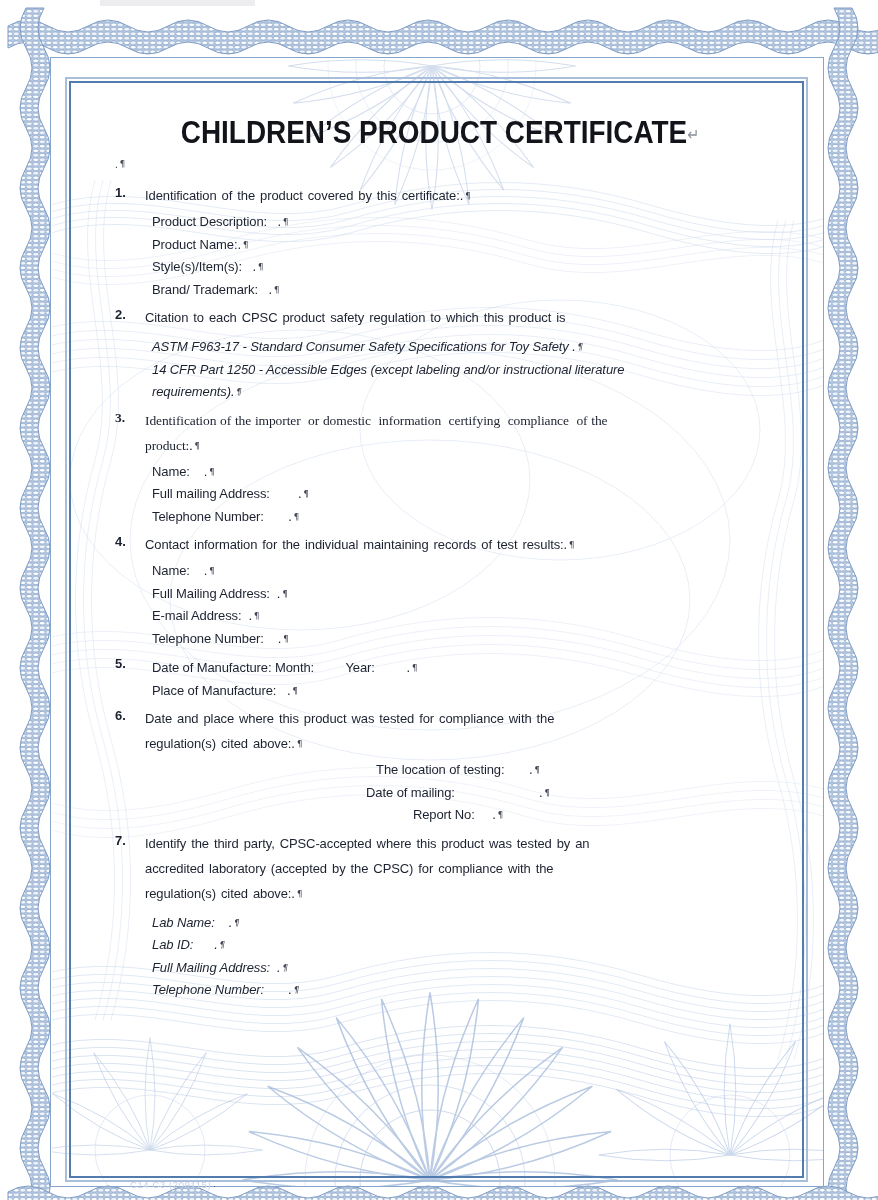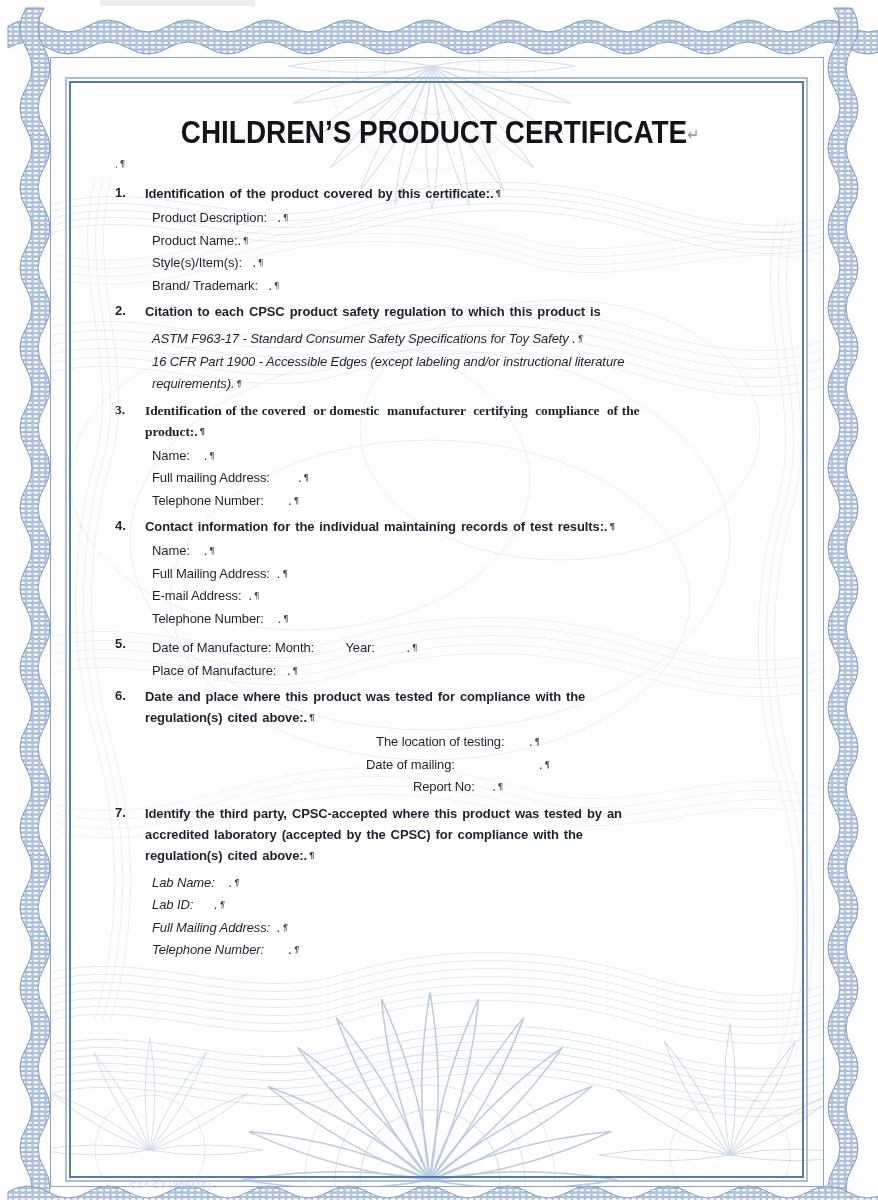--- a/index.html
+++ b/index.html
@@ -20,21 +20,21 @@
   .title-row { text-align:center; height:44px; margin-top:6px; }
   .title { display:inline-block; font-weight:bold; font-size:31px; line-height:40px;
            transform:scaleX(.9); transform-origin:center; white-space:pre; color:#121419; letter-spacing:0; }
   .tmark { font-size:16px; color:#8a8f98; font-weight:normal; vertical-align:3px; }
 
   .stray { font-size:10px; margin-top:2px; color:#2a2d38; height:13px; }
 
   .secs { margin-top:14px; }
   .sec { display:grid; grid-template-columns:30px 1fr; margin-bottom:7px; }
   .num { font-weight:bold; font-size:13px; line-height:14.5px; }
-  .head { font-weight:bold; font-size:13px; line-height:15px; margin-bottom:5px;
+  .head { font-weight:normal; font-size:13px; line-height:20px; margin-bottom:5px;
           word-spacing:1.5px; letter-spacing:-0.1px; white-space:pre; }
   .sec.serif .num, .sec.serif .head { font-family:"Liberation Serif", serif; font-size:13.5px; word-spacing:0.5px; }
   .fields { padding-left:7px; font-size:13px; }
   .fl { line-height:21.5px; white-space:pre; letter-spacing:-0.1px; }
   .fields.mt8 { margin-top:8px;font-style:italic; }
   .fields.mt4 { margin-top:4px;text-align:center; }
 
   .pm { font-size:8.5px; color:#3e4250; margin-left:2px; vertical-align:1px;
         font-family:"DejaVu Sans", sans-serif; }
 
@@ -244,30 +244,30 @@
           </div>
         </div>
       </div>
 
       <div class="sec">
         <div class="num">2.</div>
         <div>
           <div class="head"><span>Citation to each CPSC product safety regulation to which this product is</span><span class="pm"></span></div>
           <div class="fields mt8">
             <div class="fl"><span>ASTM F963-17 - Standard Consumer Safety Specifications for Toy Safety .</span><span class="pm">¶</span></div>
-            <div class="fl"><span>16 CFR Part 1900 - Accessible Edges (except labeling and/or instructional literature</span><span class="pm"></span></div>
+            <div class="fl"><span>14 CFR Part 1250 - Accessible Edges (except labeling and/or instructional literature</span><span class="pm"></span></div>
             <div class="fl"><span>requirements).</span><span class="pm">¶</span></div>
           </div>
         </div>
       </div>
 
       <div class="sec serif">
         <div class="num">3.</div>
         <div>
-          <div class="head"><span>Identification of the covered  or domestic  manufacturer  certifying  compliance  of the</span><span class="pm"></span></div>
+          <div class="head"><span>Identification of the importer  or domestic  information  certifying  compliance  of the</span><span class="pm"></span></div>
           <div class="head"><span>product:.</span><span class="pm">¶</span></div>
           <div class="fields">
             <div class="fl"><span>Name:    .</span><span class="pm">¶</span></div>
             <div class="fl"><span>Full mailing Address:        .</span><span class="pm">¶</span></div>
             <div class="fl"><span>Telephone Number:       .</span><span class="pm">¶</span></div>
           </div>
         </div>
       </div>
 
       <div class="sec">

